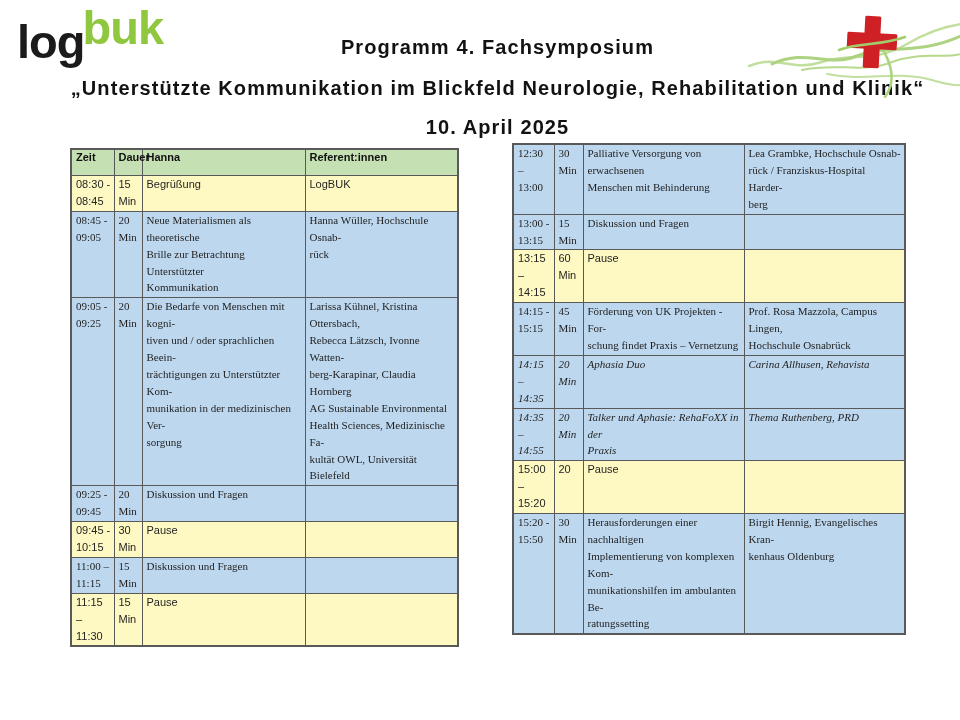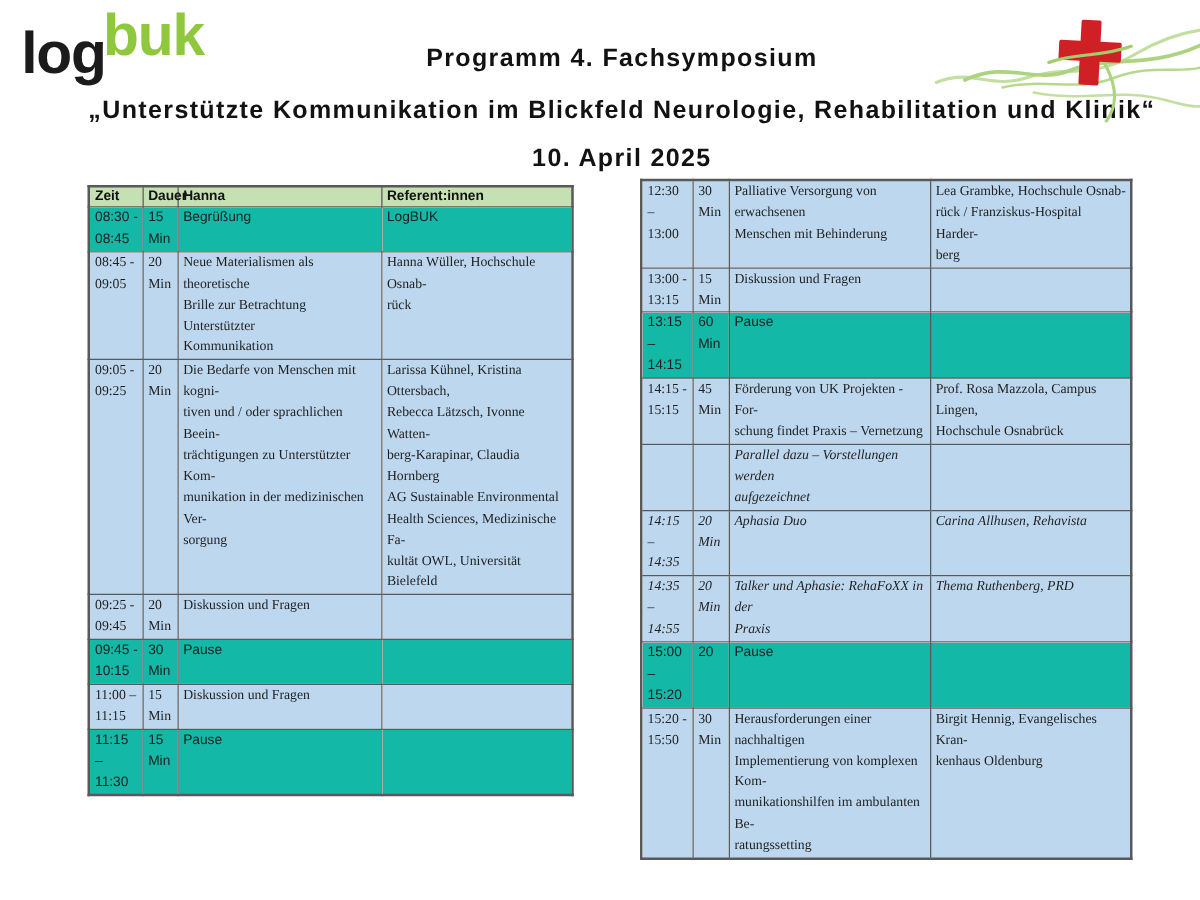--- a/index.html
+++ b/index.html
@@ -26,33 +26,33 @@
 
   
   .decor { position:absolute; right:-2px; top:4px; width:215px; height:94px; }
 
   
   table { border-collapse:collapse; table-layout:fixed; border:2px solid #595959; }
   .table-left  { position:absolute; left:70px;  top:148px; width:387px; }
   .table-right { position:absolute; left:512px; top:143px; width:392px; }
   th {
     background:#c5e0b3; font-size:11px; text-align:left;
-    padding:1px 3px 2px 4px; font-weight:bold; border:1px solid #595959;
+    padding:1px 3px 12px 4px; font-weight:bold; border:1px solid #595959;
     color:#111;
   }
   td {
     border:1px solid #595959;
     font-size:11px; line-height:16.9px;
     padding:0 3px 1px 4px;
     vertical-align:top;
     white-space:pre-line;
     color:#1f1f1f;
     overflow:hidden;
   }
-  tr.gray td { background:#14b8a6; }
+  tr.gray td { background:#fef9c3; }
   tr.blue td { background:#bdd7ee;font-family:Liberation Serif, serif; }
   tr.italic td { font-style:italic; }
 </style>
 </head>
 <body>
 
 <div class="logo">
   <span class="log">log</span><span class="buk">buk</span>
 </div>
 
@@ -204,27 +204,20 @@
       <td>14:15 -
 15:15</td>
       <td>45
 Min</td>
       <td>Förderung von UK Projekten - For-
 schung findet Praxis – Vernetzung</td>
       <td>Prof. Rosa Mazzola, Campus Lingen,
 Hochschule Osnabrück</td>
     </tr>
     <tr class="blue italic">
-      <td></td>
-      <td></td>
-      <td>Parallel dazu – Vorstellungen werden
-aufgezeichnet</td>
-      <td></td>
-    </tr>
-    <tr class="blue italic">
       <td>14:15 –
 14:35</td>
       <td>20
 Min</td>
       <td>Aphasia Duo</td>
       <td>Carina Allhusen, Rehavista</td>
     </tr>
     <tr class="blue italic">
       <td>14:35 –
 14:55</td>

